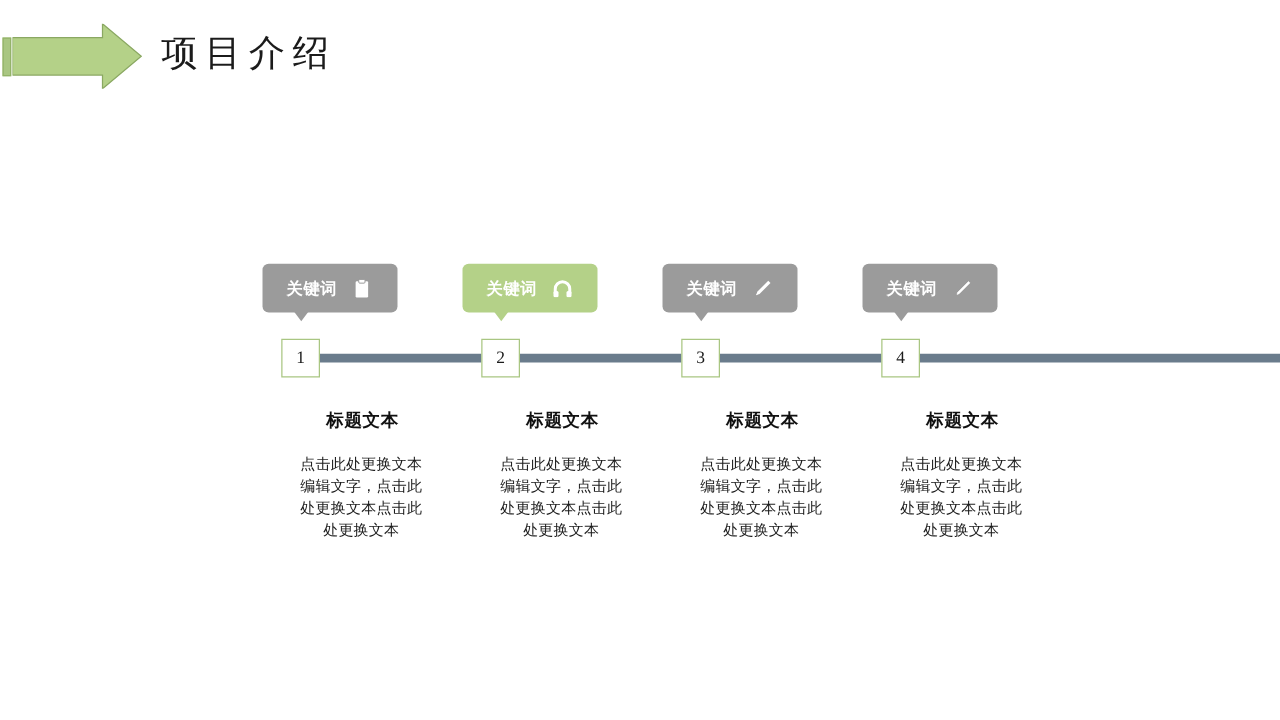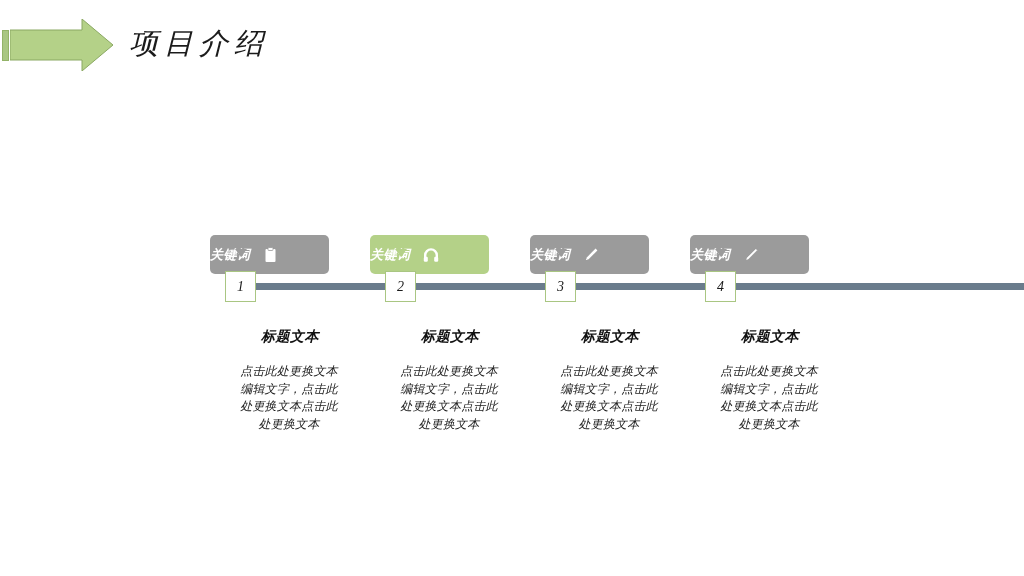--- a/index.html
+++ b/index.html
@@ -15,21 +15,20 @@
     overflow: hidden;
     position: relative;
   }
 
   .slide {
     position: absolute;
     inset: 0;
     width: 1024px;
     height: 576px;
     background: #ffffff;
-    font-style: italic;
   }
 
   
   .header {
     position: absolute;
     left: 0;
     top: 0;
     width: 1024px;
     height: 92px;
   }
@@ -102,28 +101,27 @@
   .col-0 { left: 210px; }
   .col-1 { left: 370px; }
   .col-2 { left: 530px; }
   .col-3 { left: 690px; }
 
   
   .chip {
     position: absolute;
     left: 0;
     top: 211px;
-    width: 119px;
+    width: 108px;
     height: 39px;
     border-radius: 5px;
     display: flex;
     align-items: center;
-    justify-content: flex-start;
+    justify-content: center;
     box-sizing: border-box;
-    margin-top: 24px;
   }
   .chip.gray  { background: #9b9b9b; }
   .chip.green { background: #b4d188; }
 
   .chip-label {
     font-size: 13px;
     font-weight: bold;
     color: #ffffff;
     letter-spacing: 0.5px;
     line-height: 39px;

